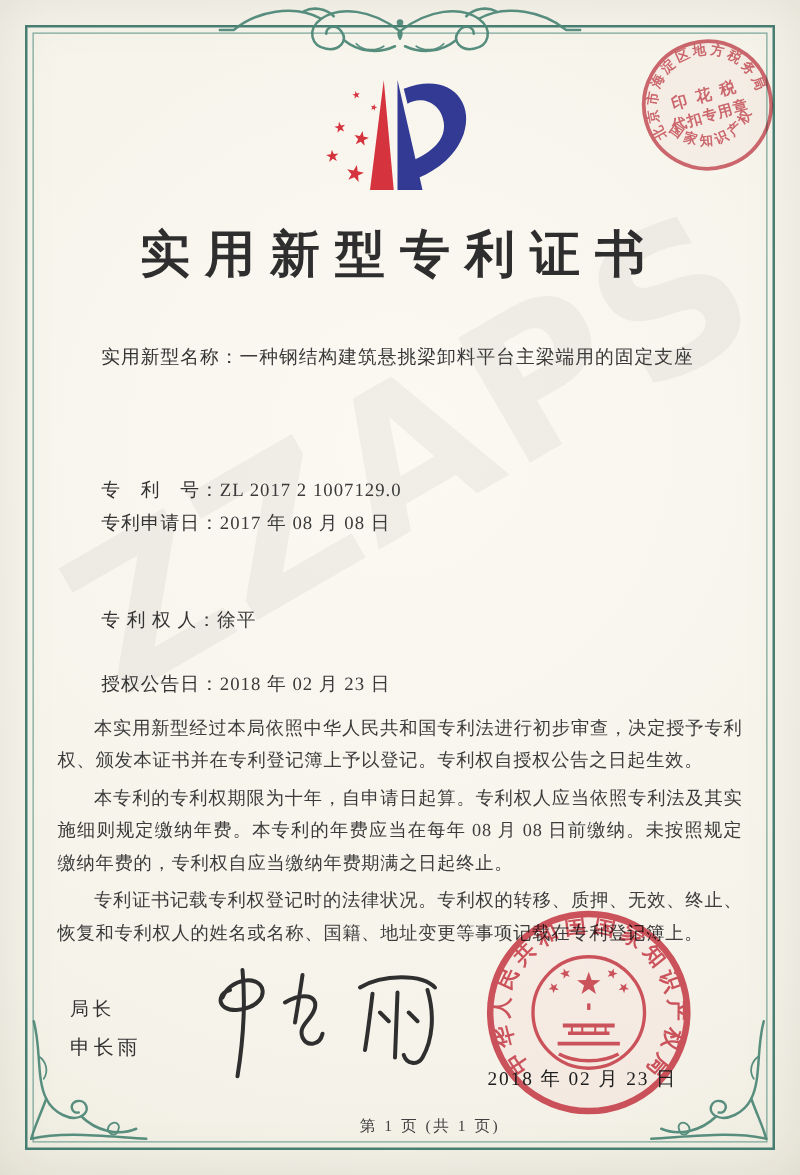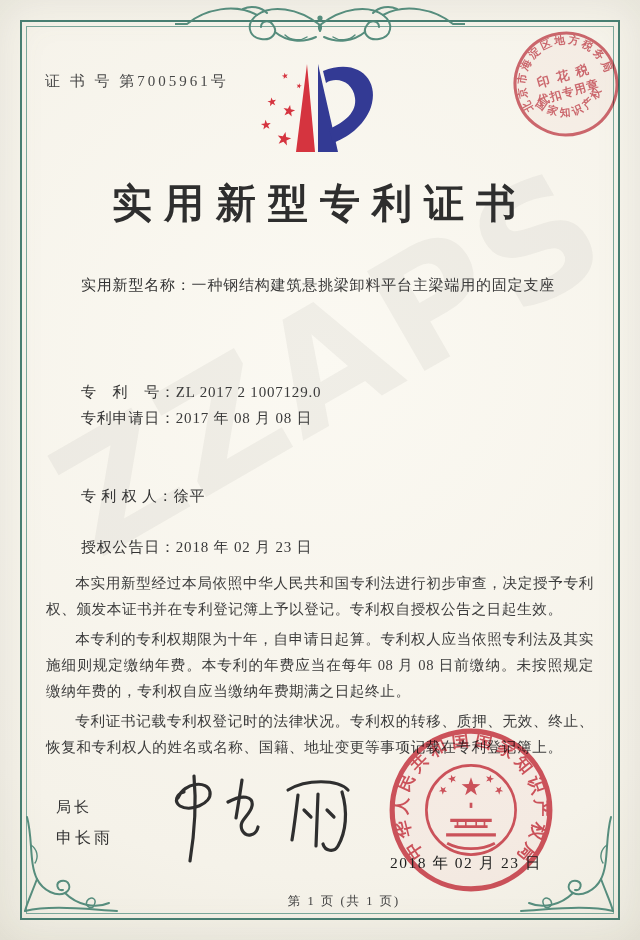--- a/index.html
+++ b/index.html
@@ -75,21 +75,20 @@
     <g stroke="#4e8878" stroke-width="2" fill="none" stroke-linecap="round" opacity="0.95" transform="translate(105,0) scale(-1,1)">
       <path d="M96,2 C90,24 94,48 86,64 C80,76 66,82 58,78 C50,74 54,64 62,66 C68,68 66,76 60,75"></path>
       <path d="M86,64 C92,80 96,88 98,96"></path>
       <path d="M98,96 C72,90 40,94 6,96"></path>
       <path d="M58,78 C46,90 28,94 14,88"></path>
       <path d="M30,92 C24,84 32,80 36,86 C38,90 34,94 30,92" stroke-width="1.5"></path>
       <path d="M92,30 C86,34 84,42 88,48" stroke-width="1.4"></path>
     </g>
   </svg>
 
-  <div class="cert-number">证 书 号 第7005961号</div>
 
   <svg class="logo" viewBox="0 0 145 108">
     <defs>
       <path id="star-b" d="M0,-10 L2.35,-3.24 9.51,-3.09 3.8,1.24 5.88,8.09 0,4 -5.88,8.09 -3.8,1.24 -9.51,-3.09 -2.35,-3.24 Z"></path>
     </defs>
     <g fill="#d5343f">
       <use href="#star-b" transform="translate(37,22) scale(0.32) rotate(-12)"></use>
       <use href="#star-b" transform="translate(51,32) scale(0.28) rotate(14)"></use>
       <use href="#star-b" transform="translate(24,48) scale(0.46) rotate(-10)"></use>
       <use href="#star-b" transform="translate(41,57) scale(0.62) rotate(10)"></use>

